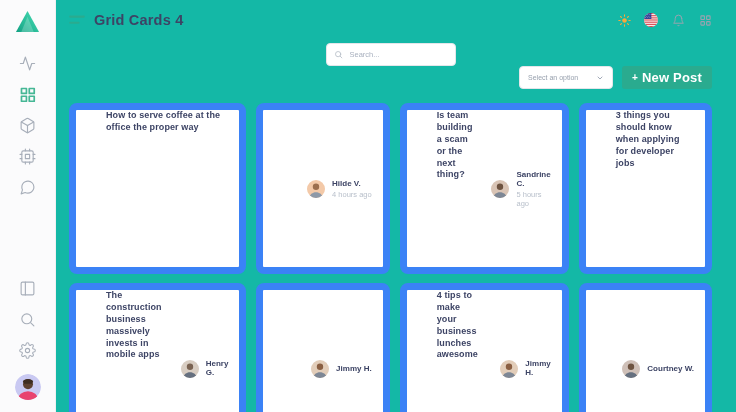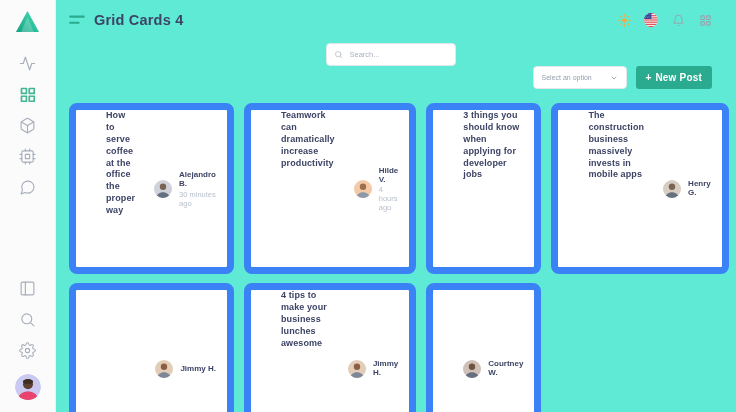--- a/index.html
+++ b/index.html
@@ -1,19 +1,19 @@
 <!DOCTYPE html>
 <html><head>
 <meta charset="utf-8">
 <style>
   html,body{margin:0;padding:0;}
   *{box-sizing:border-box;}
   .app{
     position:relative;width:736px;height:412px;overflow:hidden;
-    background:#5eead4;font-family:"Liberation Sans",sans-serif;
+    background:#14b8a6;font-family:"Liberation Sans",sans-serif;
     color:#3d4465;
   }
   
   .sidebar{
     position:absolute;left:0;top:0;bottom:0;width:56px;
     background:#fbfbfc;border-right:1px solid #f0f0f2;
     display:flex;flex-direction:column;align-items:center;
     padding:9px 0 12px;
   }
   .logo{width:27px;height:25px;display:block;margin-bottom:14px;cursor:pointer;}
@@ -59,21 +59,21 @@
     display:flex;align-items:center;justify-content:space-between;padding:0 8px;cursor:pointer;
   }
   .selectbox .sel-label{font-size:7px;color:#98a1ae;}
   .selectbox svg{width:8px;height:8px;}
   .newpost{
     margin-left:9px;height:23px;padding:0 10px;border:0;border-radius:3px;cursor:pointer;
     background:#2aab8f;color:#fff;display:flex;align-items:center;gap:4px;
     font-family:"Liberation Sans",sans-serif;
   }
   .newpost .plus{font-size:10px;font-weight:700;line-height:1;}
-  .newpost .np-label{font-size:10px;font-weight:700;letter-spacing:.2px;}
+  .newpost .np-label{font-size:13px;font-weight:700;letter-spacing:.2px;}
   
   .grid{
     margin:14px 24px 0 13px;
     display:grid;grid-template-columns:repeat(4,1fr);grid-auto-rows:171px;gap:9px 10px;
   }
   .card{
     background:#fff;border:7px solid #3b82f6;border-radius:8px;
     display:flex;padding:0 11px 10px;cursor:pointer;gap:19px;
   }
   .card-img{flex:1 1 auto;min-height:40px;}
@@ -266,51 +266,54 @@
           <span class="np-label">New Post</span>
         </button>
       </div>
     </div>
 
     <section class="grid">
 
       <article class="card">
         <div class="card-img"></div>
         <h3 class="card-title">How to serve coffee at the office the proper way</h3>
-        <div class="card-author">
-          <span class="avatar av1">
-              <svg viewBox="0 0 18 18">
-                <circle cx="9" cy="6.8" r="3.2" fill="#7a6352"></circle>
-                <path d="M2.5 18c0-3.6 2.9-5.8 6.5-5.8s6.5 2.2 6.5 5.8z" fill="#66707f"></path>
-              </svg>
-            </span>
-          <span class="author-meta">
-            <span class="author-name">Alejandro B.</span>
-            <span class="author-time">30 minutes ago</span>
-          </span>
-        </div>
-      </article>
-
-      <article class="card">
-        <div class="card-img"></div>
-        <h3 class="card-title">Teamwork can dramatically increase productivity</h3>
+      </article>
+
+      <article class="card">
+        <div class="card-img"></div>
         <div class="card-author">
           <span class="avatar av2">
               <svg viewBox="0 0 18 18">
                 <circle cx="9" cy="6.8" r="3.2" fill="#9c6f4e"></circle>
                 <path d="M2.5 18c0-3.6 2.9-5.8 6.5-5.8s6.5 2.2 6.5 5.8z" fill="#8d99a8"></path>
               </svg>
             </span>
           <span class="author-meta">
             <span class="author-name">Hilde V.</span>
             <span class="author-time">4 hours ago</span>
           </span>
         </div>
       </article>
 
+      <article class="card">
+        <div class="card-img"></div>
+        <h3 class="card-title">Is team building a scam or the next thing?</h3>
+        <div class="card-author">
+          <span class="avatar av3">
+              <svg viewBox="0 0 18 18">
+                <circle cx="9" cy="6.8" r="3.2" fill="#6e5340"></circle>
+                <path d="M2.5 18c0-3.6 2.9-5.8 6.5-5.8s6.5 2.2 6.5 5.8z" fill="#7d8795"></path>
+              </svg>
+            </span>
+          <span class="author-meta">
+            <span class="author-name">Sandrine C.</span>
+            <span class="author-time">5 hours ago</span>
+          </span>
+        </div>
+      </article>
 
       <article class="card">
         <div class="card-img"></div>
         <h3 class="card-title">3 things you should know when applying for developer jobs</h3>
       </article>
 
       <article class="card">
         <div class="card-img"></div>
         <h3 class="card-title">The construction business massively invests in mobile apps</h3>
         <div class="card-author">

